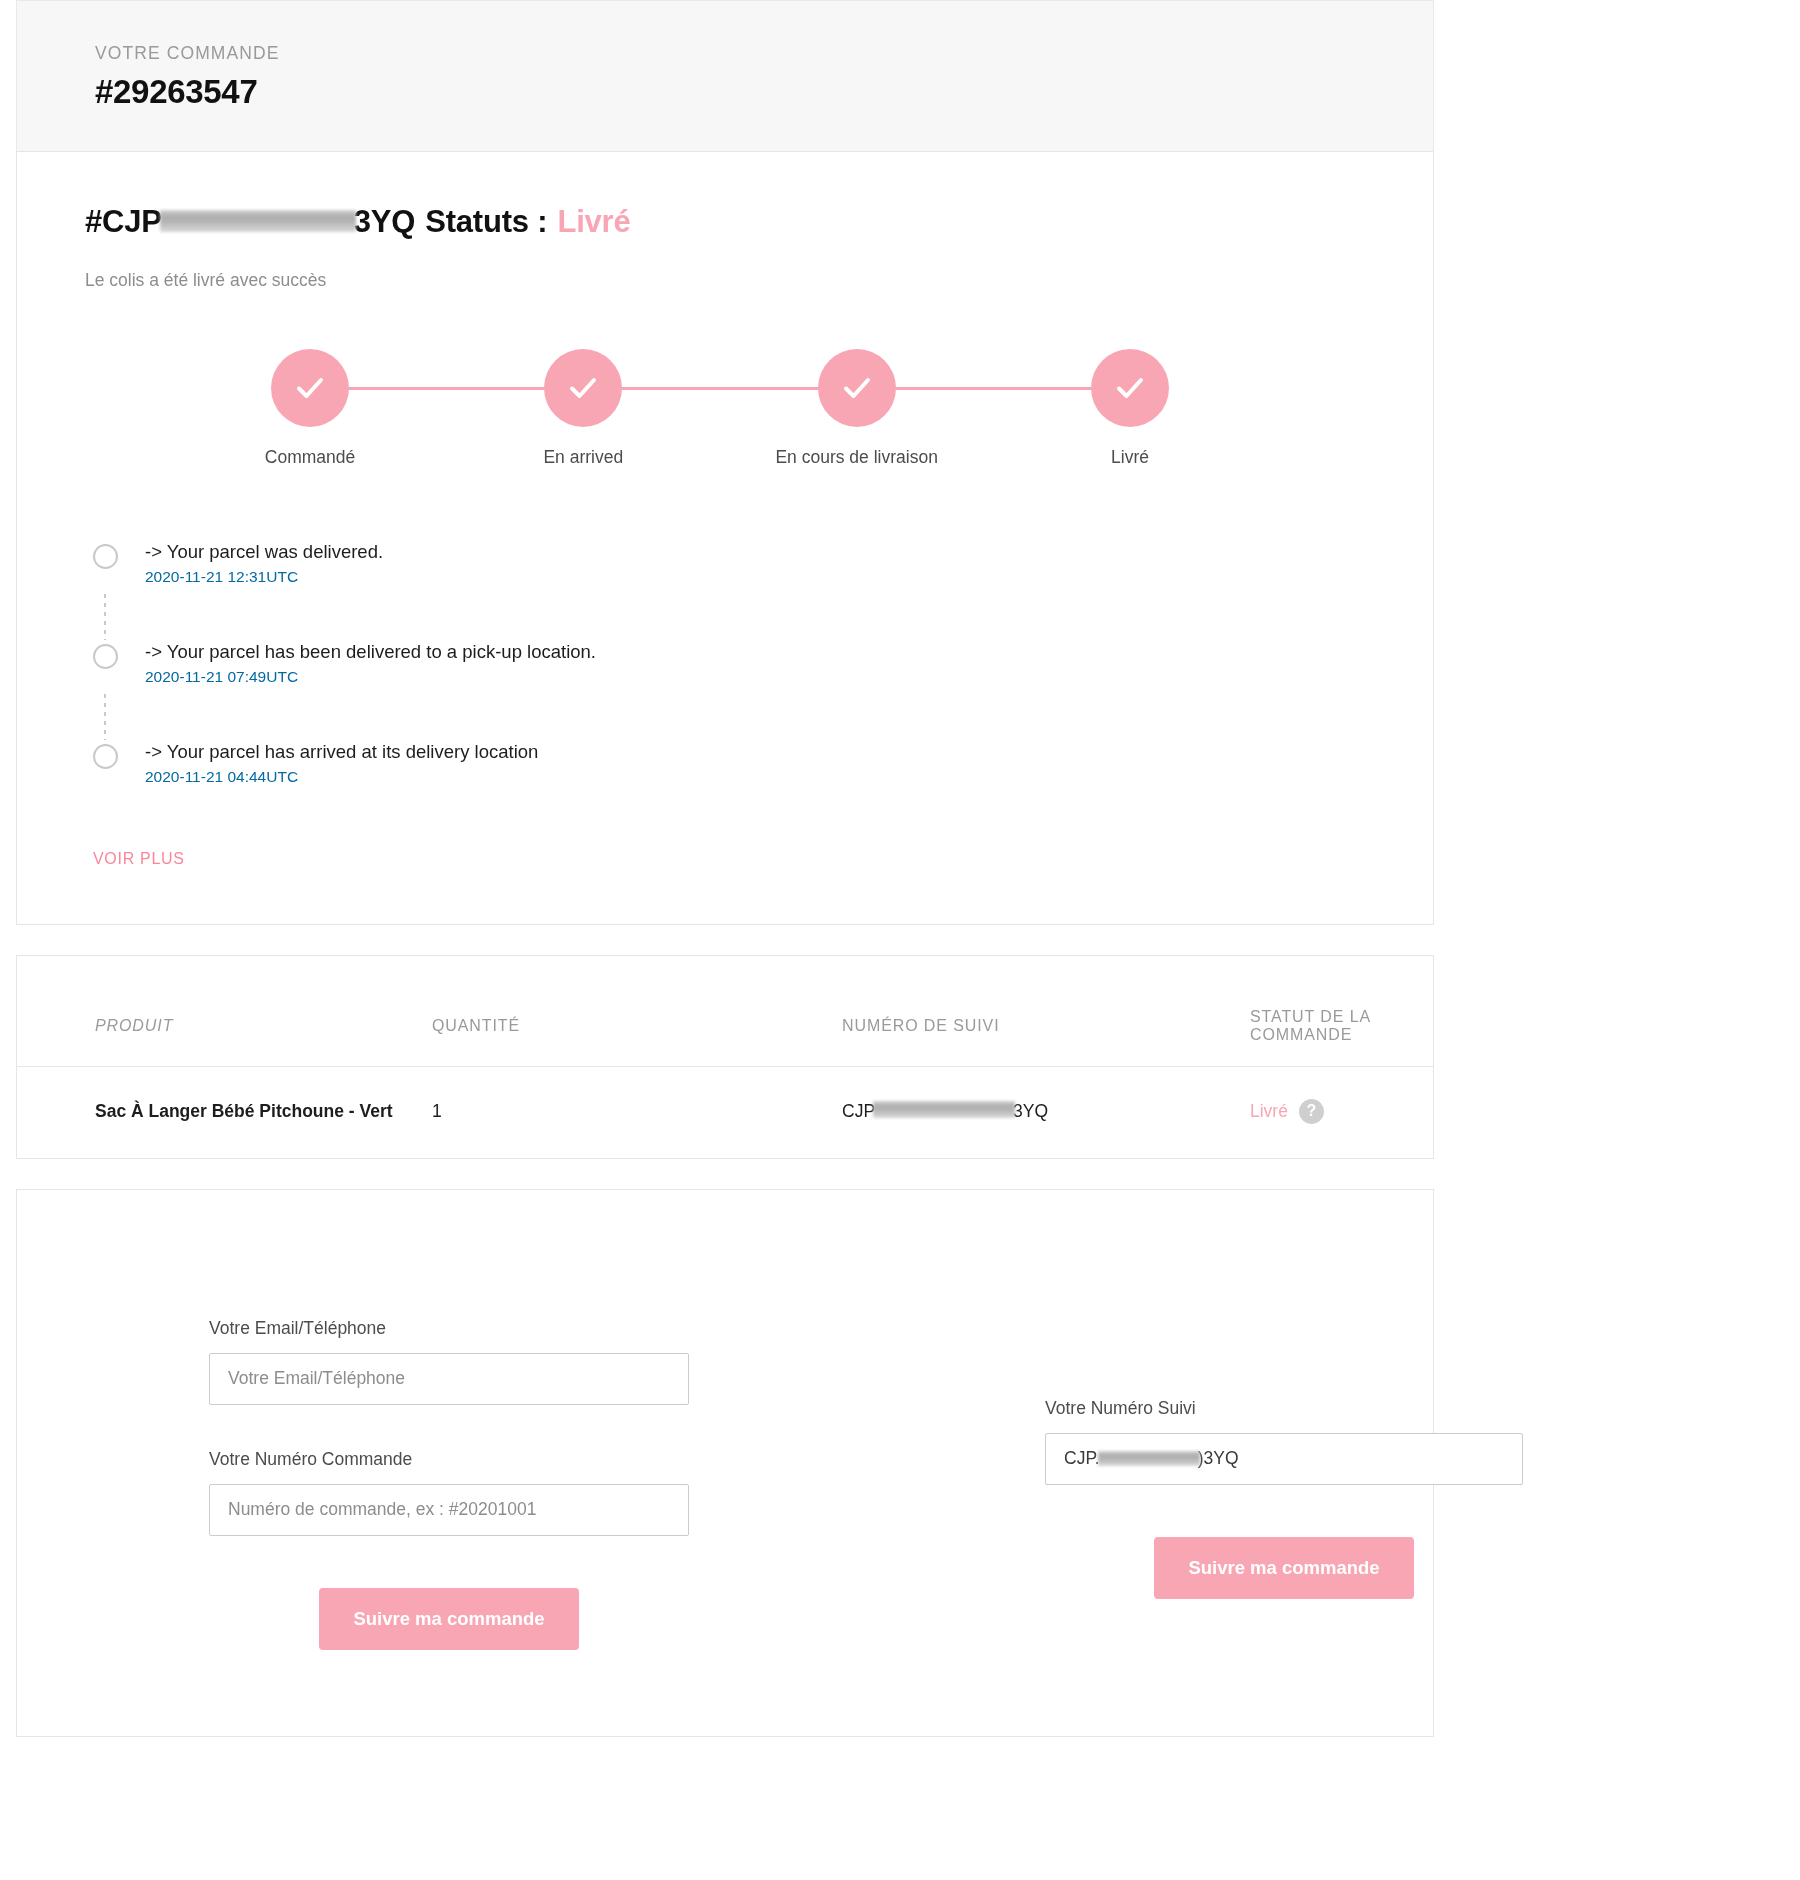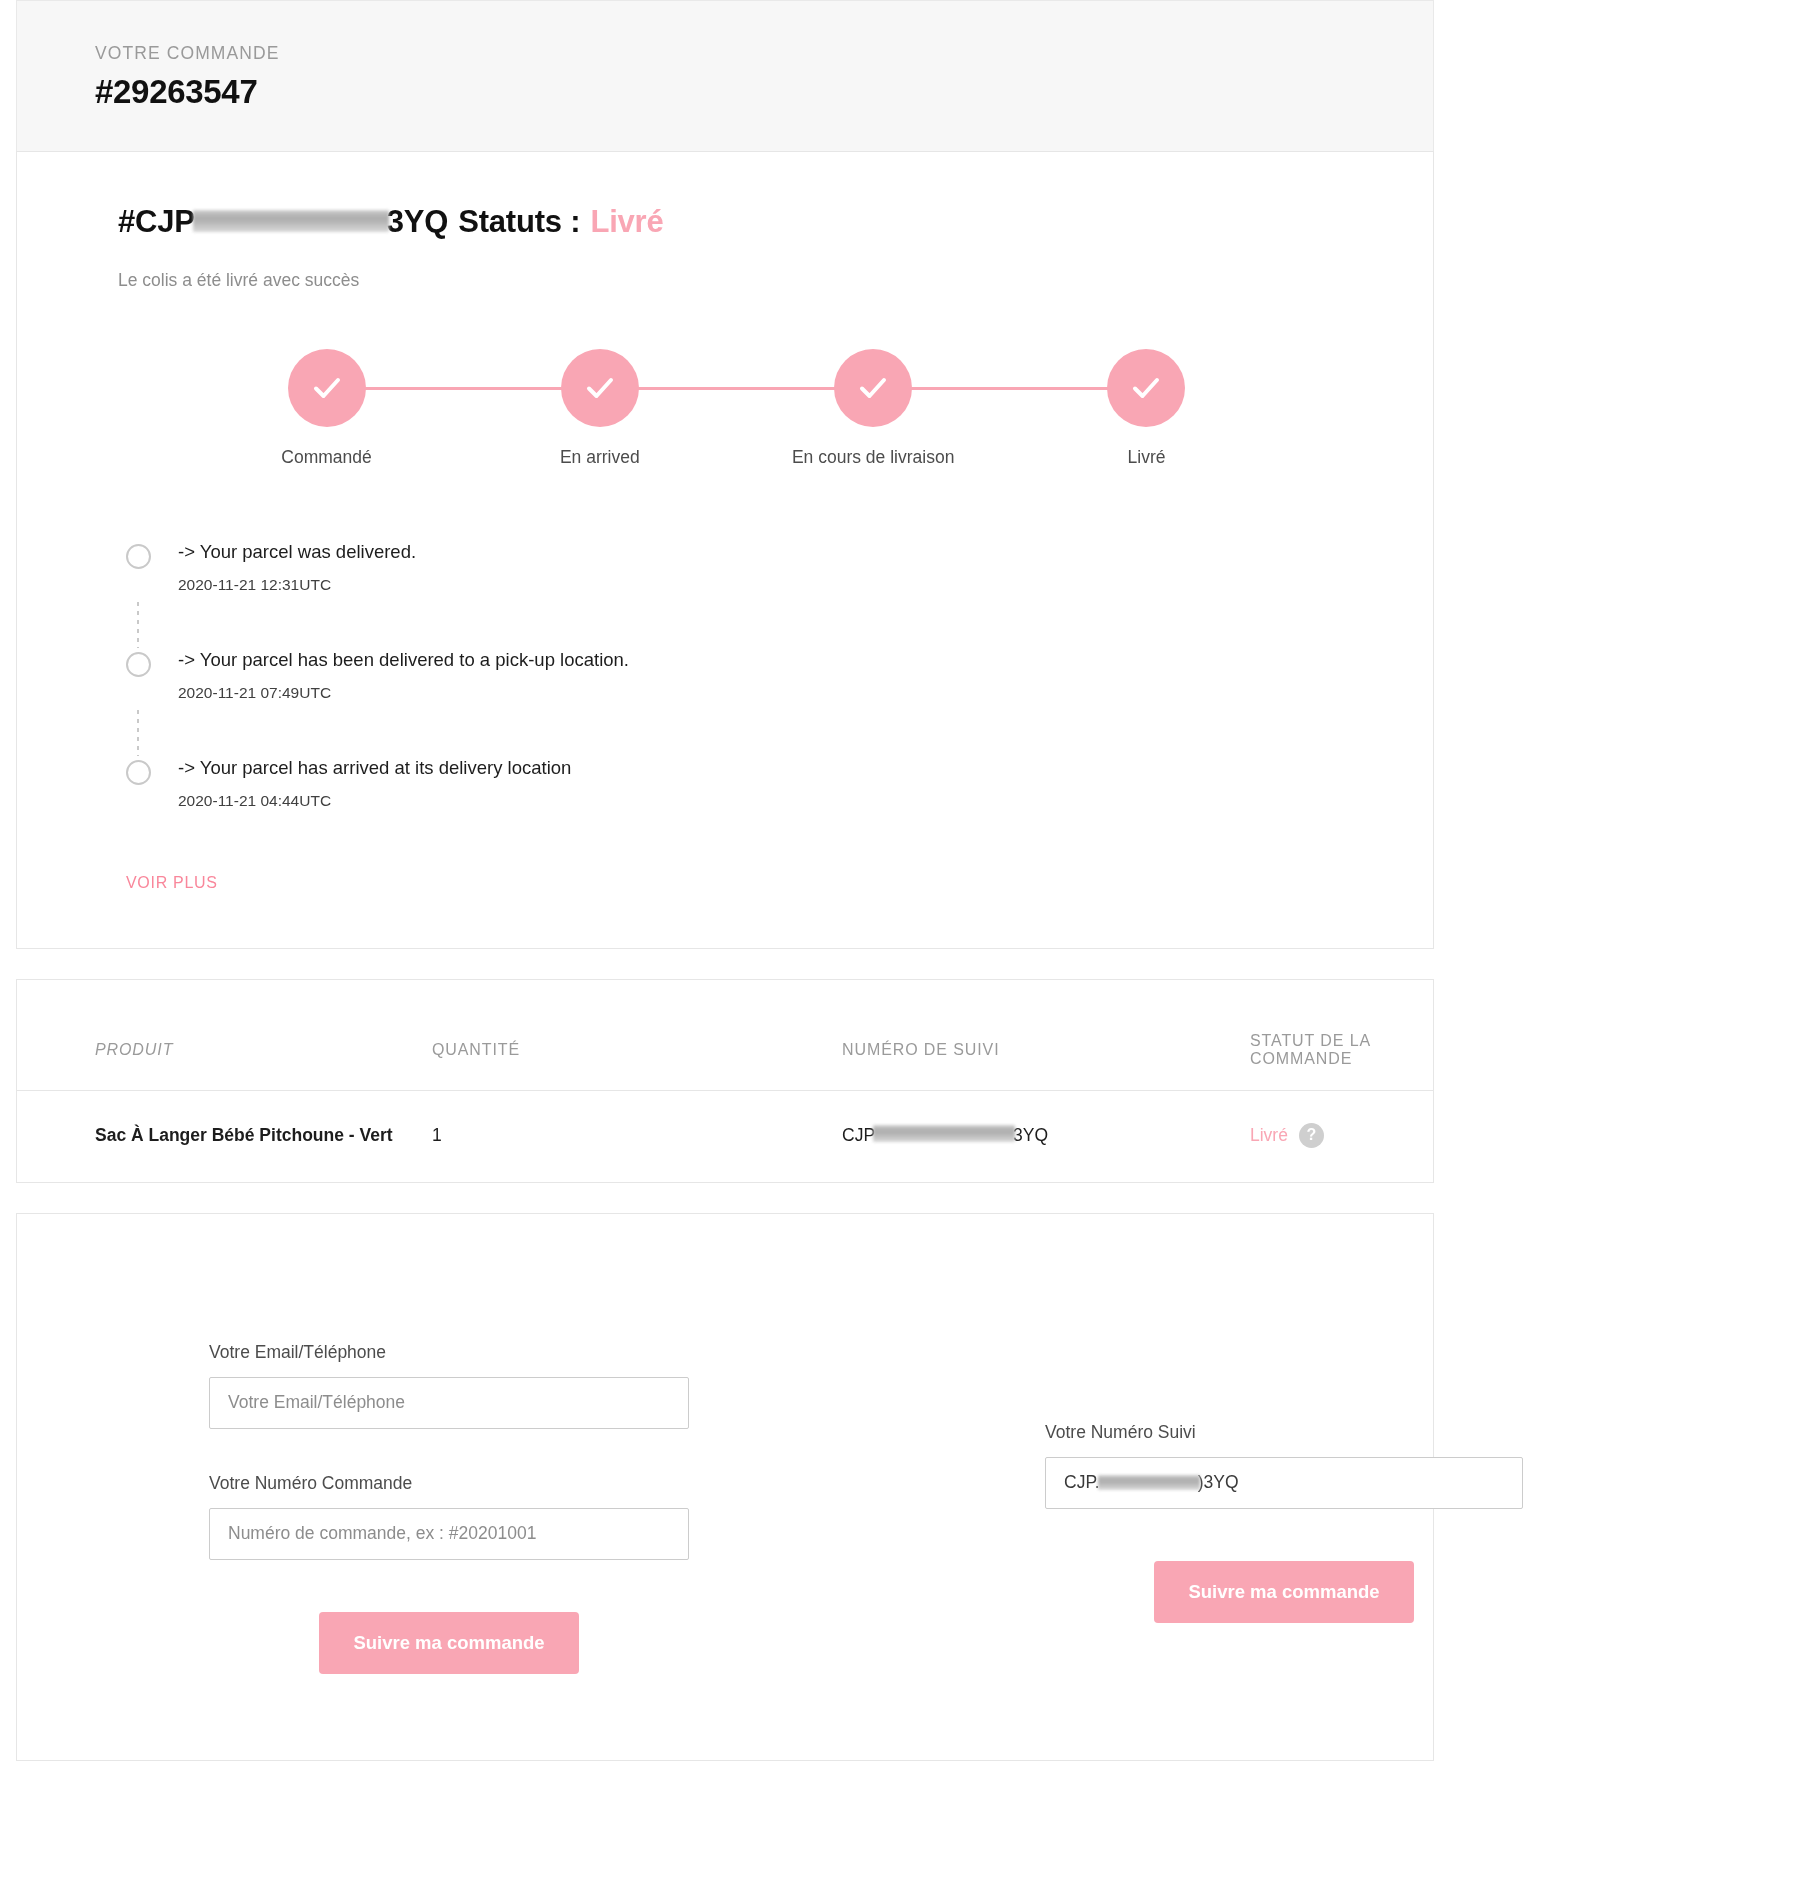--- a/index.html
+++ b/index.html
@@ -38,21 +38,21 @@
     margin-top: 9px;
     letter-spacing: -0.3px;
   }
 
   
   .card {
     background: #ffffff;
     border: 1px solid #e6e6e6;
   }
   .tracking-card {
-    padding: 52px 78px 56px 101px;
+    padding: 52px 78px 56px 68px;
   }
   .track-title {
     font-size: 31px;
     font-weight: 700;
     color: #111;
     letter-spacing: -0.2px;
     display: flex;
     align-items: baseline;
     flex-wrap: wrap;
   }
@@ -150,22 +150,22 @@
     background: #fff;
   }
   .event-body { padding-bottom: 8px; }
   .event-text {
     font-size: 18.5px;
     color: #1d1d1d;
     line-height: 1.35;
   }
   .event-time {
     font-size: 15.5px;
-    color: #404040;
-    margin-top: 11px;
+    color: #0369a1;
+    margin-top: 3px;
   }
   .event-connector {
     height: 46px;
     width: 52px;
     display: flex;
     justify-content: flex-start;
     padding-left: 11px;
   }
   .event-connector i {
     display: block;

